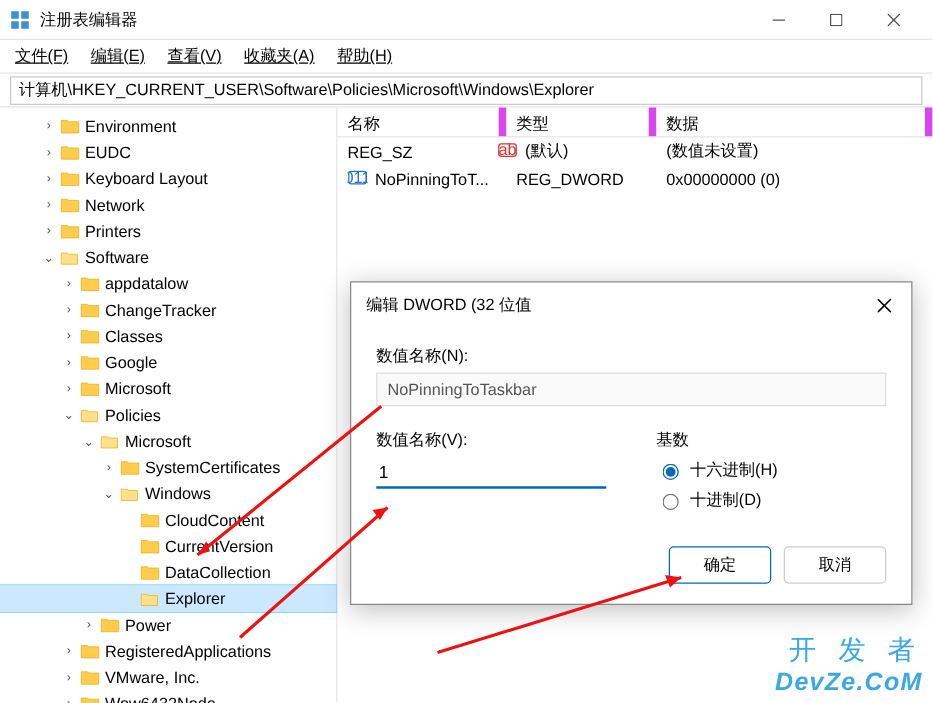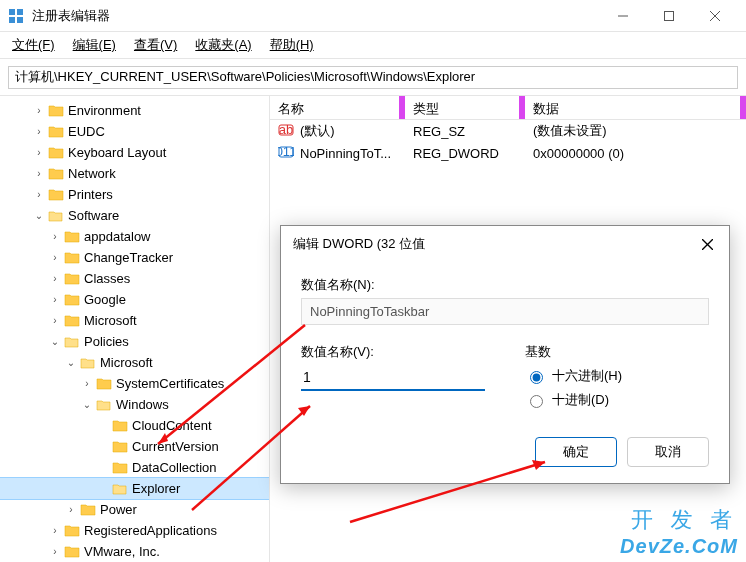--- a/index.html
+++ b/index.html
@@ -12,21 +12,21 @@
 .title-text { flex:1; color:#000; }
 .win-controls { display:flex; gap:0; }
 .win-btn { width:46px; height:32px; display:flex; align-items:center; justify-content:center; color:#555; }
 .win-btn svg { width:10px; height:10px; }
 
 
 .menubar { height:26px; display:flex; align-items:center; padding:0 4px; gap:2px; }
 .menu-item { padding:2px 8px; color:#000;text-decoration:underline; }
 
 
-.addressbar { height:38px; display:flex; align-items:center; padding:2px 8px; border-top:1px solid #e5e5e5; border-bottom:1px solid #e5e5e5; }
+.addressbar { height:28px; display:flex; align-items:center; padding:2px 8px; border-top:1px solid #e5e5e5; border-bottom:1px solid #e5e5e5; }
 .addressbar input { flex:1; border:1px solid #ccc; padding:3px 6px; font-size:13px; outline:none; }
 
 
 .main { display:flex; height:476px; }
 .tree-pane { width:270px; border-right:1px solid #e5e5e5; overflow:auto; padding:4px 0; }
 .list-pane { flex:1; display:flex; flex-direction:column; position:relative; }
 
 
 .tree-node { display:flex; align-items:center; height:21px; padding-right:6px; white-space:nowrap; }
 .twisty { width:14px; text-align:center; color:#555; font-size:10px; cursor:pointer; }
@@ -329,28 +329,28 @@
       </div>
     </div>
   <div class="list-pane">
     <div class="list-header">
       <div class="col c1">名称</div>
       <div class="col c2">类型</div>
       <div class="col c3">数据</div>
     </div>
     <div class="list-rows" id="rows">
         <div class="list-row">
+          <div class="cell c2">REG_SZ</div>
           <div class="cell c1">
             <span><svg class="value-icon" viewBox="0 0 16 16">
                 <rect x="1" y="3" width="14" height="10" rx="2" fill="#fff" stroke="#d33"></rect>
                 <text x="8" y="12" text-anchor="middle" font-size="8" fill="#d33">ab</text>
               </svg></span>
             <span>(默认)</span>
           </div>
-          <div class="cell c2">REG_SZ</div>
           <div class="cell c3">(数值未设置)</div>
         </div>
         <div class="list-row">
           <div class="cell c1">
             <span><svg class="value-icon" viewBox="0 0 16 16">
                 <rect x="1" y="3" width="14" height="10" rx="2" fill="#fff" stroke="#27c"></rect>
                 <text x="8" y="12" text-anchor="middle" font-size="7" fill="#27c">011</text>
               </svg></span>
             <span>NoPinningToT...</span>
           </div>

